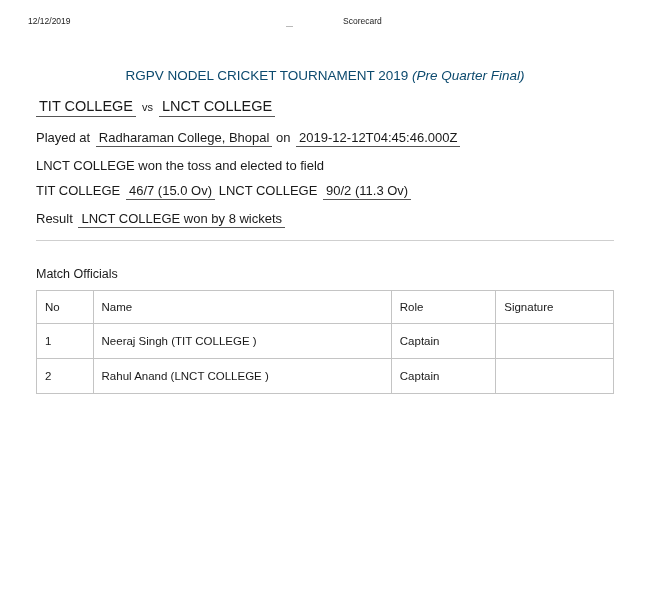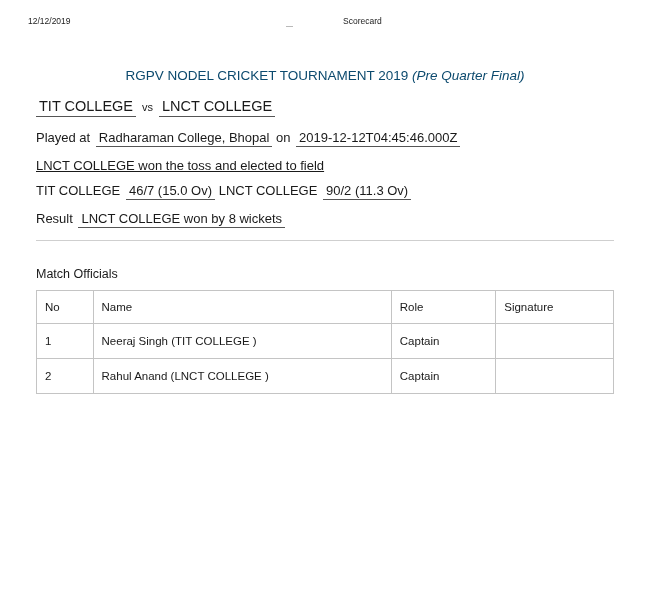--- a/index.html
+++ b/index.html
@@ -93,21 +93,20 @@
   }
 
   .lbl {
     display: inline-block;
     padding-right: 2px;
     text-align: center;
   }
 
   .plain {
     display: inline-block;
-    text-decoration: underline;
   }
 
   .section-head {
     font-size: 12.5px;
     color: #1a1a1a;
     margin-top: 26px;
     margin-bottom: 8px;
   }
   .rule {
     height: 1px;

